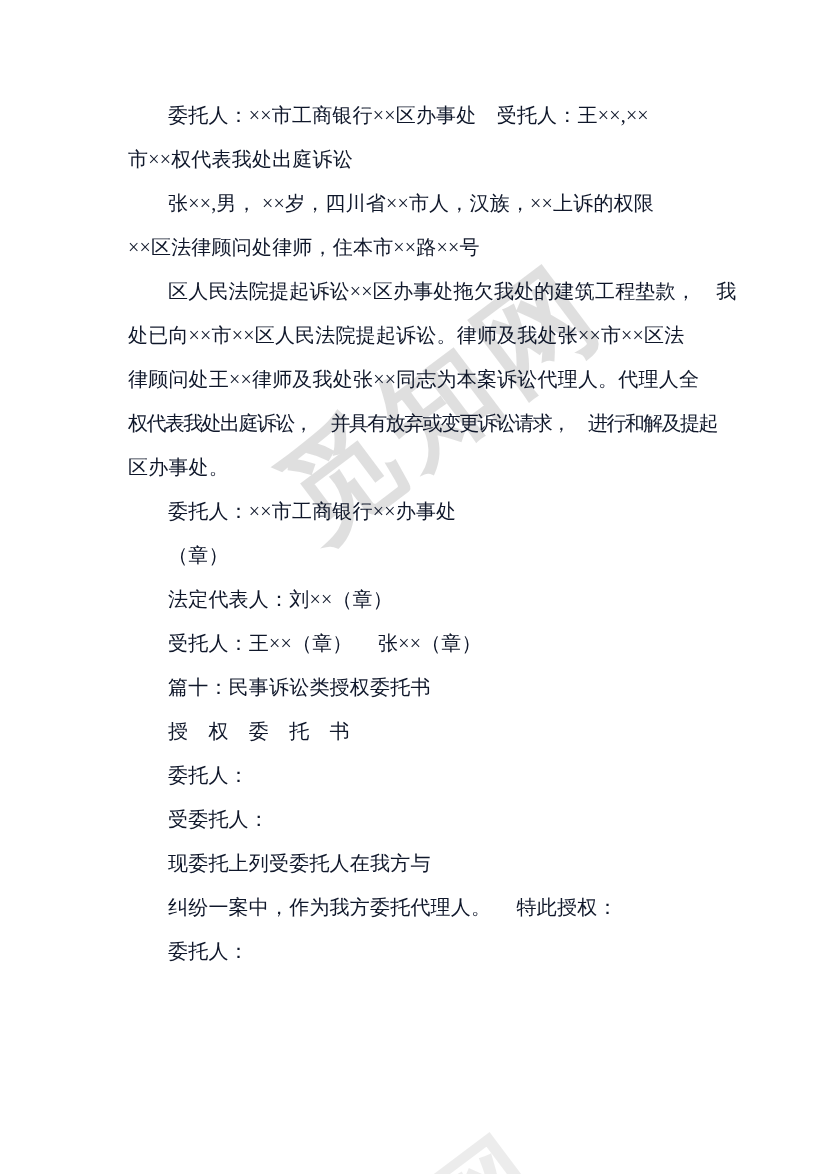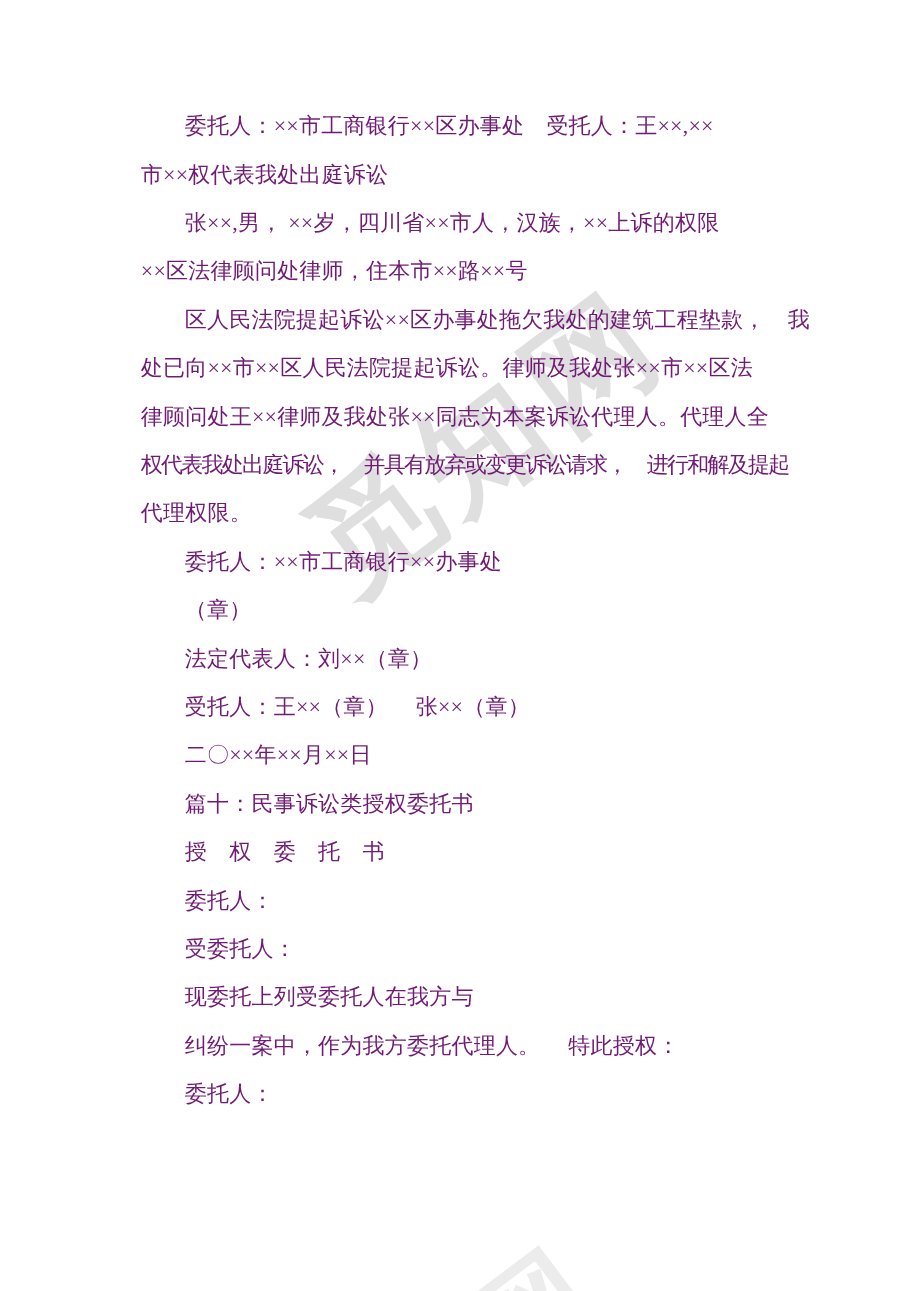--- a/index.html
+++ b/index.html
@@ -14,21 +14,21 @@
     background:#ffffff;
     overflow:hidden;
   }
   
   .doc-text{
     position:absolute;
     left:128px;top:93px;
     width:592px;
     font-size:20px;
     line-height:44px;
-    color:#701a75;
+    color:#0f172a;
     letter-spacing:0.2px;
   }
   .line{
     white-space:pre;
     height:44px;
   }
   .line.indent{padding-left:40px;}
   .line.tight{letter-spacing:-1.6px;}
   
   .watermark{
@@ -62,26 +62,25 @@
 
   <div class="doc-text">
     <div class="line indent">委托人：××市工商银行××区办事处　受托人：王××,××</div>
     <div class="line">市××权代表我处出庭诉讼</div>
     <div class="line indent">张××,男， ××岁，四川省××市人，汉族，××上诉的权限</div>
     <div class="line">××区法律顾问处律师，住本市××路××号</div>
     <div class="line indent">区人民法院提起诉讼××区办事处拖欠我处的建筑工程垫款，　我</div>
     <div class="line">处已向××市××区人民法院提起诉讼。律师及我处张××市××区法</div>
     <div class="line">律顾问处王××律师及我处张××同志为本案诉讼代理人。代理人全</div>
     <div class="line tight">权代表我处出庭诉讼，　并具有放弃或变更诉讼请求，　进行和解及提起</div>
-    <div class="line">代理权限。</div>
+    <div class="line">区办事处。</div>
     <div class="line indent">委托人：××市工商银行××办事处</div>
     <div class="line indent">（章）</div>
     <div class="line indent">法定代表人：刘××（章）</div>
     <div class="line indent">受托人：王××（章）　 张××（章）</div>
-    <div class="line indent">二〇××年××月××日</div>
     <div class="line indent">篇十：民事诉讼类授权委托书</div>
     <div class="line indent">授　权　委　托　书</div>
     <div class="line indent">委托人：</div>
     <div class="line indent">受委托人：</div>
     <div class="line indent">现委托上列受委托人在我方与</div>
     <div class="line indent">纠纷一案中，作为我方委托代理人。　 特此授权：</div>
     <div class="line indent">委托人：</div>
   </div>
 
 </div>

